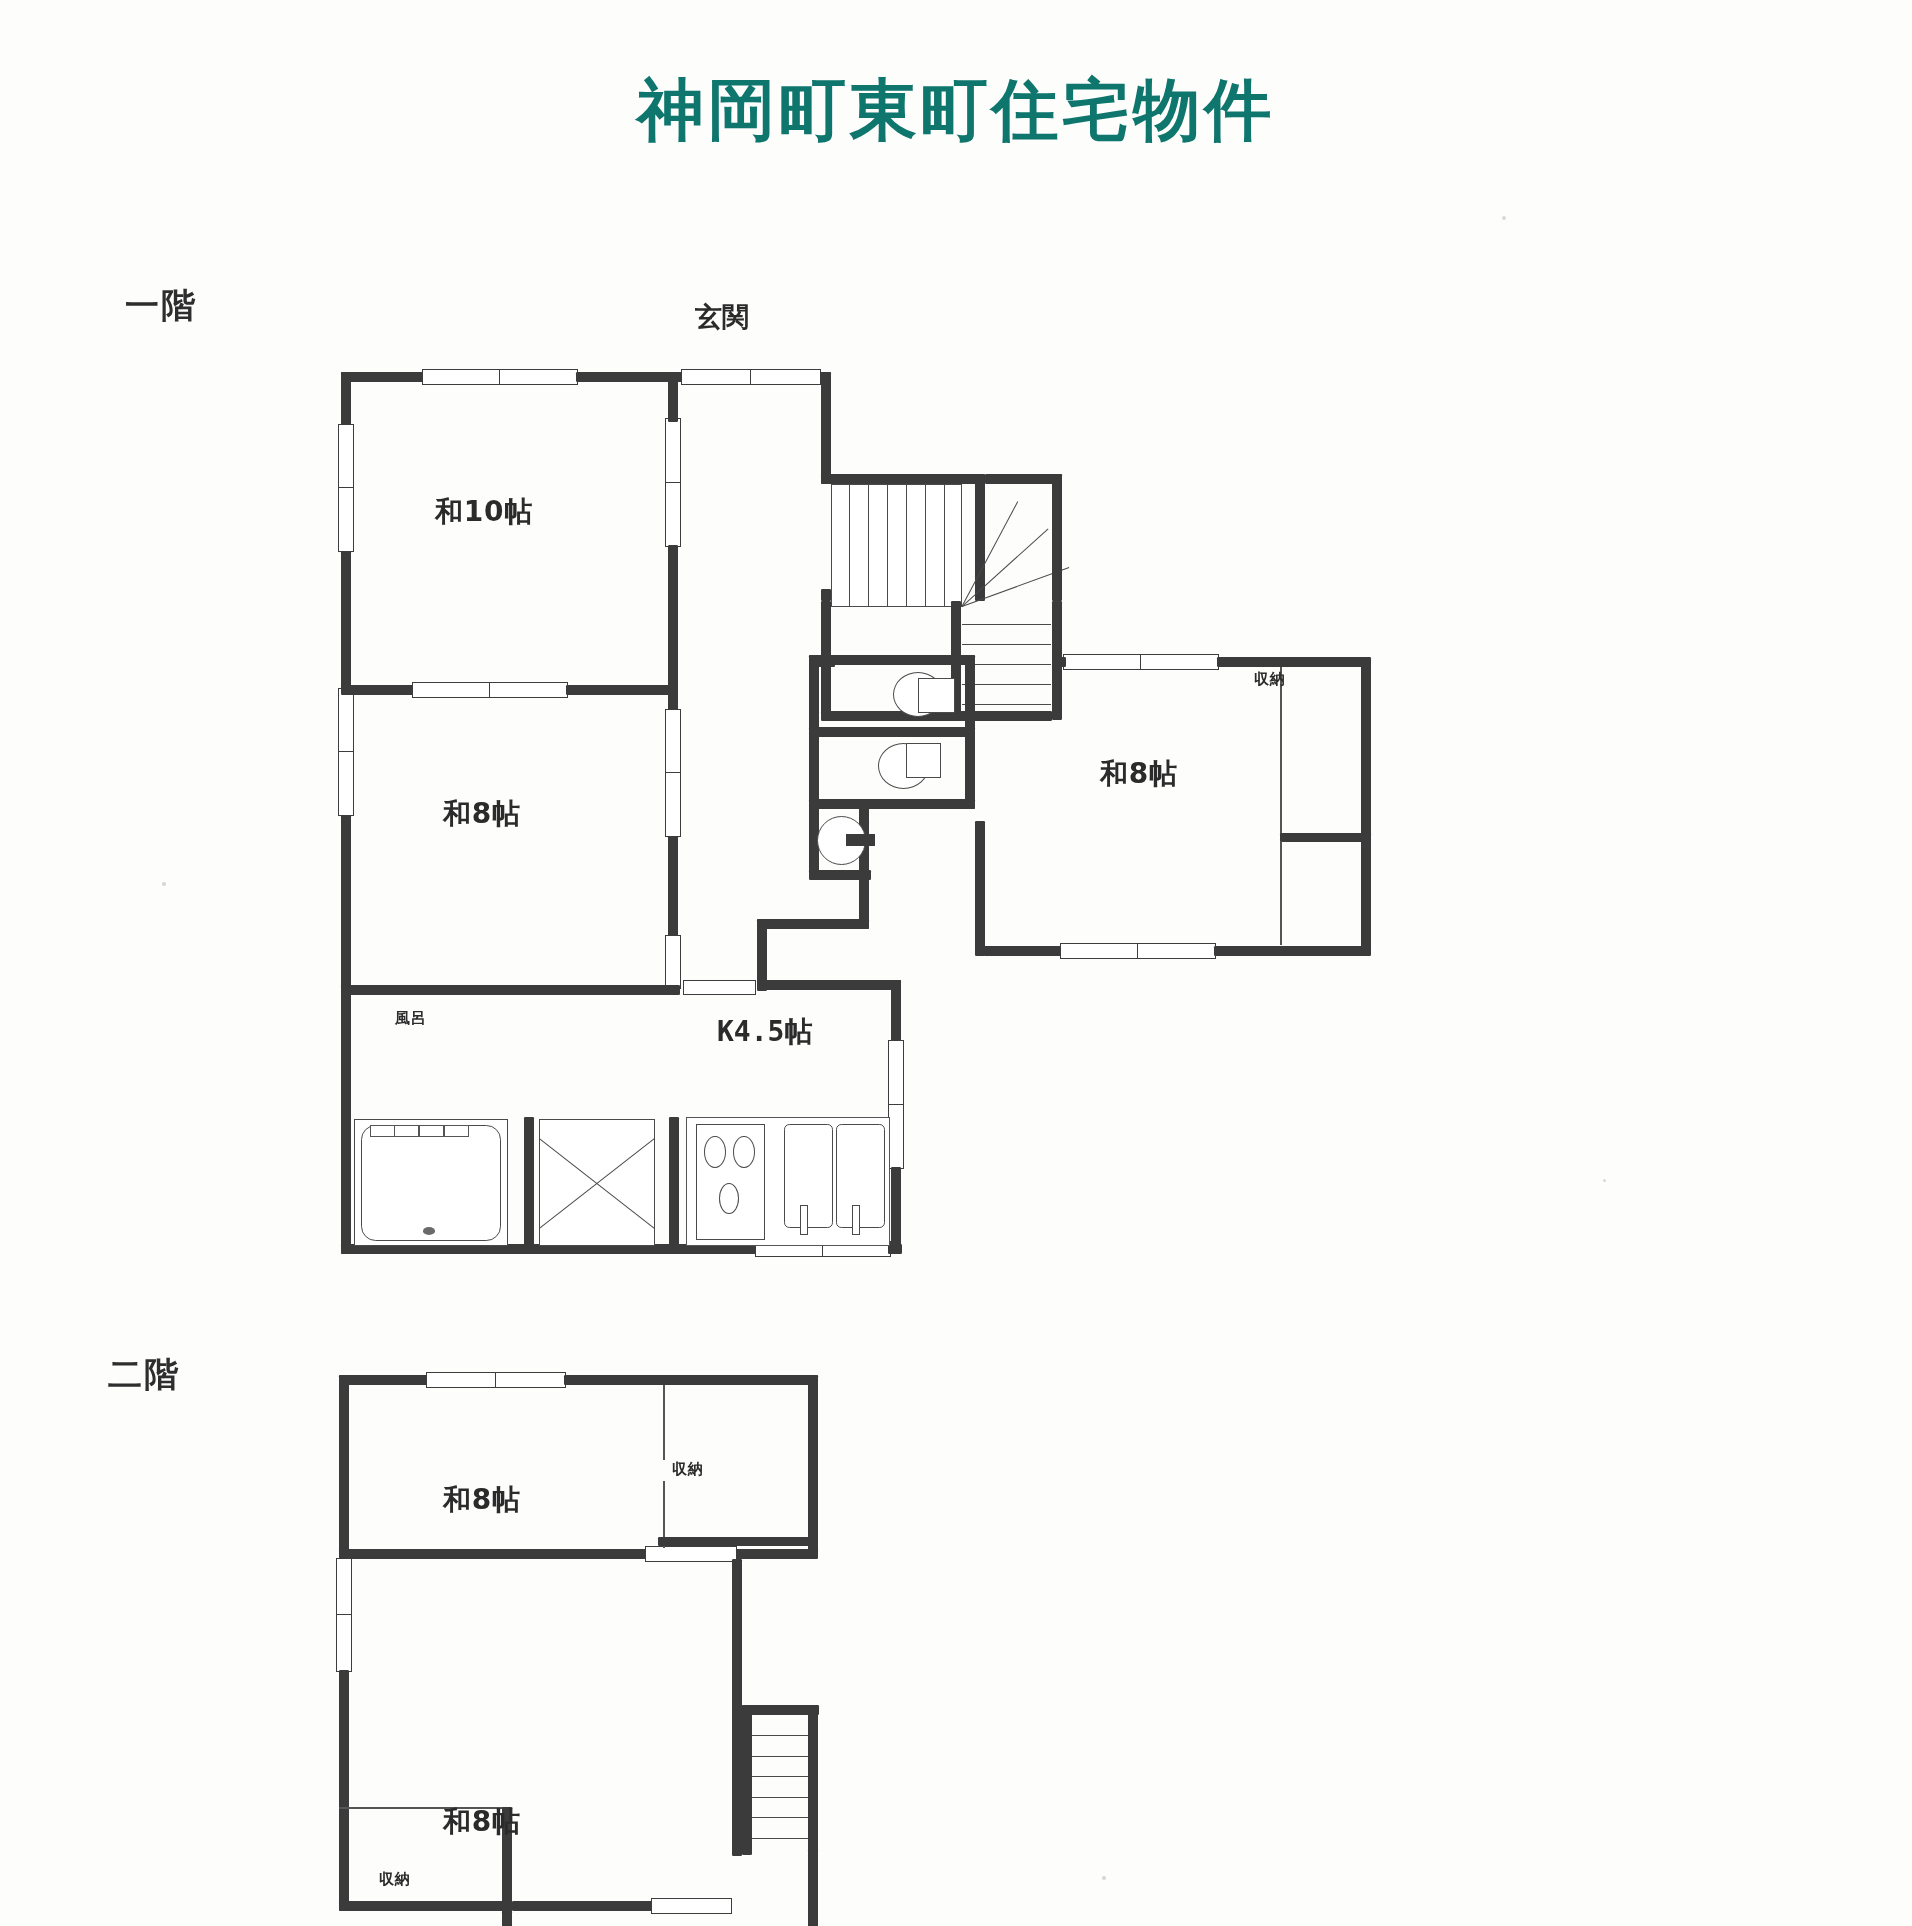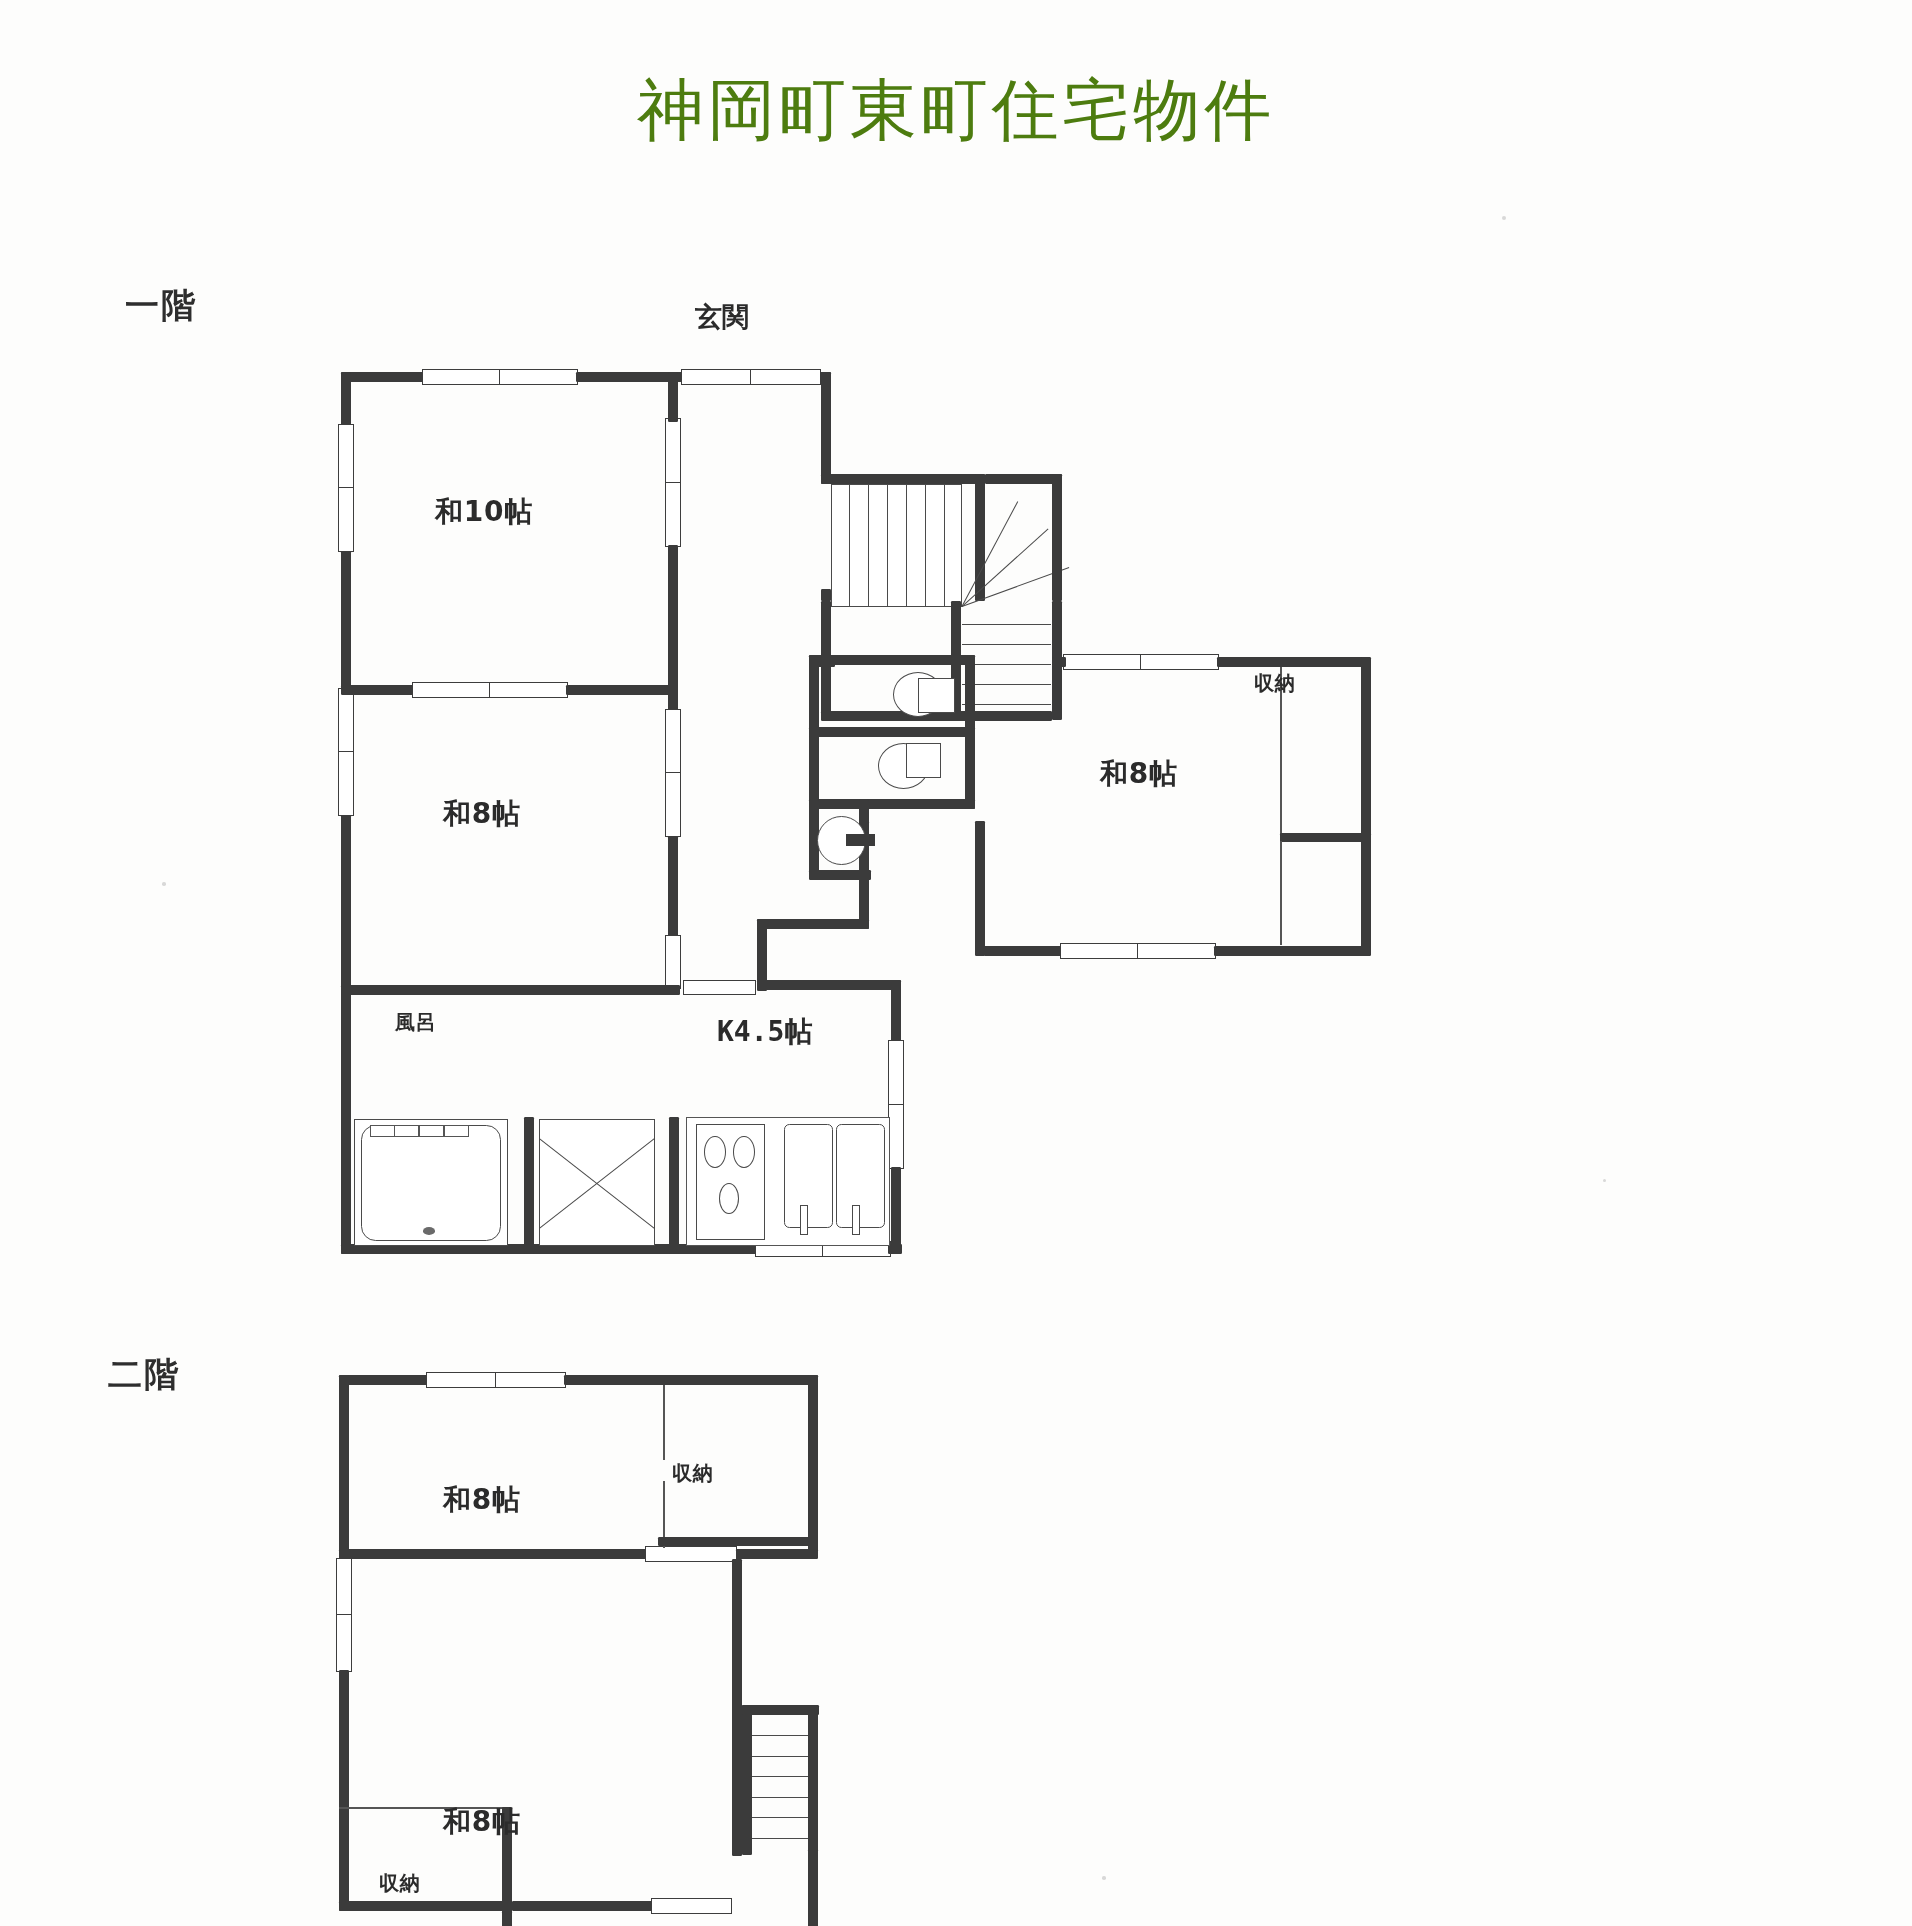--- a/index.html
+++ b/index.html
@@ -11,23 +11,23 @@
     position:relative;
     overflow:hidden;
   }
   .page{position:absolute;left:0;top:0;width:1912px;height:2704px;background:#fdfdfc;}
 
   
   .doc-title{
     position:absolute;left:0;top:65px;width:1912px;
     text-align:center;
     font-size:67px;
-    font-weight:normal;
+    font-weight:bold;
     letter-spacing:3.9px;
-    color:#4d7c0f;
+    color:#0f766e;
     font-family:"DejaVu Sans","Liberation Sans",sans-serif;
   }
 
   
   .floor-caption{
     position:absolute;
     font-size:34px;
     font-weight:bold;
     letter-spacing:2.3px;
     color:#2e2e2e;
@@ -47,21 +47,21 @@
   
   .rl{
     position:absolute;
     font-size:28px;
     font-weight:bold;
     letter-spacing:0.8px;
     color:#2b2b2b;
     white-space:nowrap;
     font-family:"DejaVu Sans","Liberation Sans",sans-serif;
   }
-  .rl.sm{font-size:20px;font-family:Liberation Serif, serif;}
+  .rl.sm{font-size:15px;font-family:Liberation Serif, serif;}
   .rl.mono{font-family:"DejaVu Sans Mono","Liberation Mono",monospace;font-size:28px;letter-spacing:0;}
 
   
   .anno{
     position:absolute;font-size:27px;font-weight:bold;color:#2b2b2b;white-space:nowrap;
   }
   .tub-outer{position:absolute;border:1.5px solid #4a4a4a;box-sizing:border-box;background:#fff;}
   .tub-inner{position:absolute;border:1.5px solid #4a4a4a;border-radius:14.6px;box-sizing:border-box;background:#fff;}
   .tub-band{position:absolute;border:1.2px solid #555;box-sizing:border-box;background:#fff;}
   .drain{position:absolute;background:#6a6a6a;border-radius:50%;}

